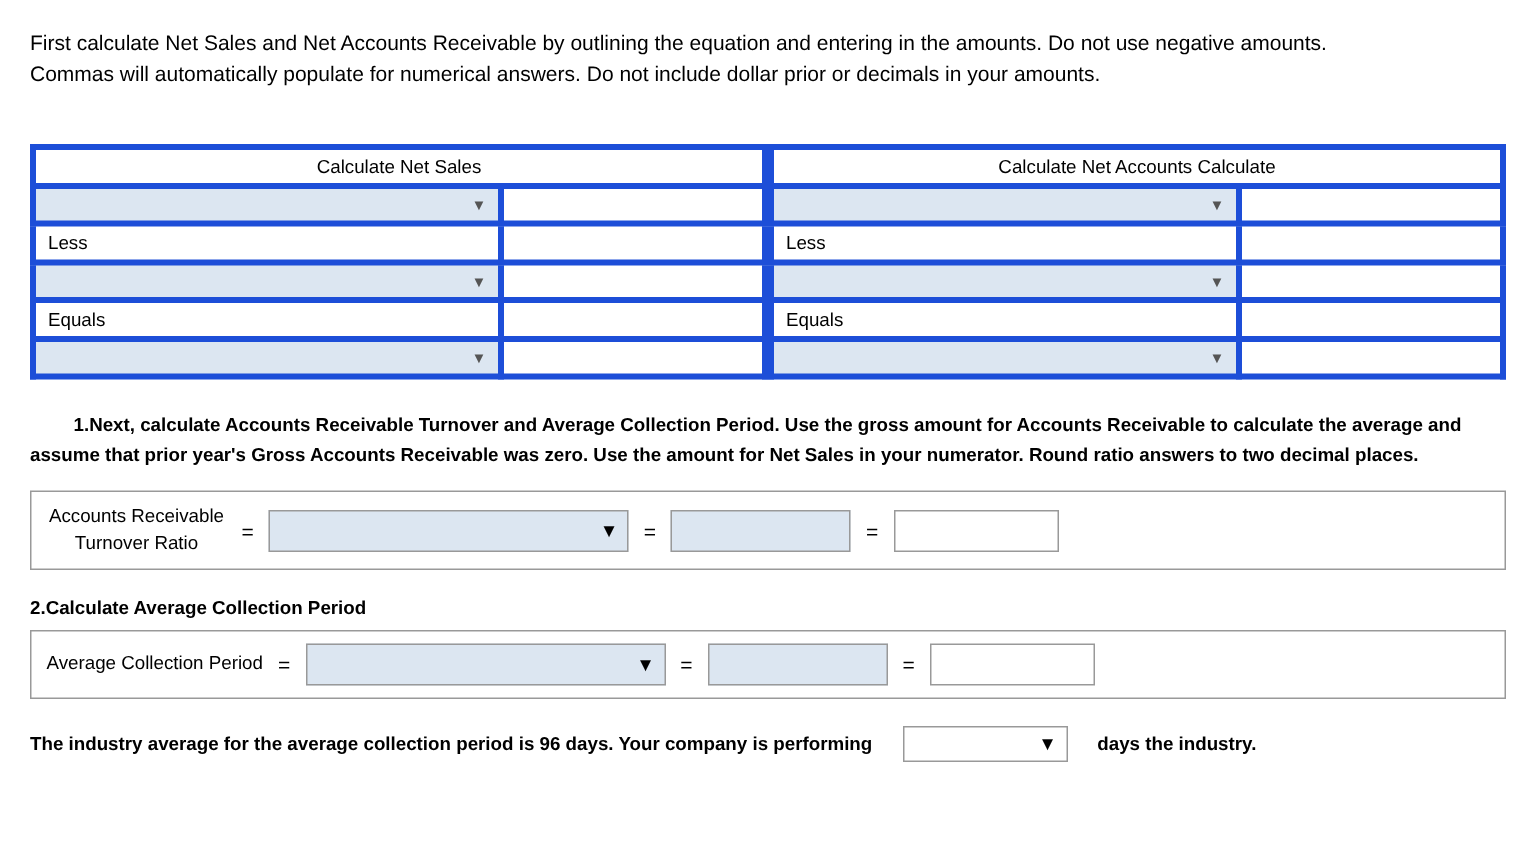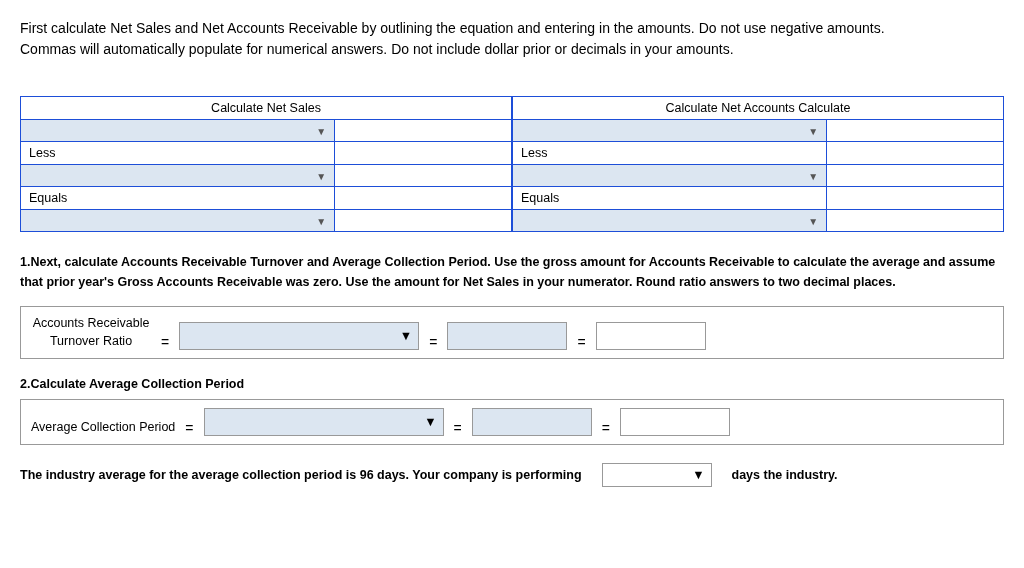--- a/index.html
+++ b/index.html
@@ -23,28 +23,28 @@
       font-size: 10px;
       color: #555;
       margin-top: 2px;
     }
     
     .section-instruction {
       font-size: 12.5px;
       line-height: 1.6;
       margin-bottom: 14px;
     }
-    .section-instruction b { font-weight: bold; }
+    .section-instruction b { font-weight: bold; margin-left: 29px; }
     
     .ratio-section {
       margin-bottom: 18px;
     }
     .ratio-row {
       display: flex;
-      align-items: flex-end;
+      align-items: center;
       border: 1px solid #999;
       padding: 8px 10px;
       gap: 6px;
     }
     .ratio-name {
       min-width: 120px;
       font-size: 12.5px;
       text-align: center;
       line-height: 1.4;
     }
@@ -110,21 +110,21 @@
     .top-table-wrap {
       display: flex;
       gap: 0;
       margin-bottom: 20px;
     }
     table.net-table {
       border-collapse: collapse;
       flex: 1;
     }
     table.net-table td {
-      border: 1px solid #1d4ed8;
+      border: 4px solid #1d4ed8;
       padding: 4px 8px;
       font-size: 12.5px;
     }
     .net-header {
       text-align: center;
       background: #fff;
       font-weight: normal;
       padding: 6px 8px;
     }
     .dd-cell {

